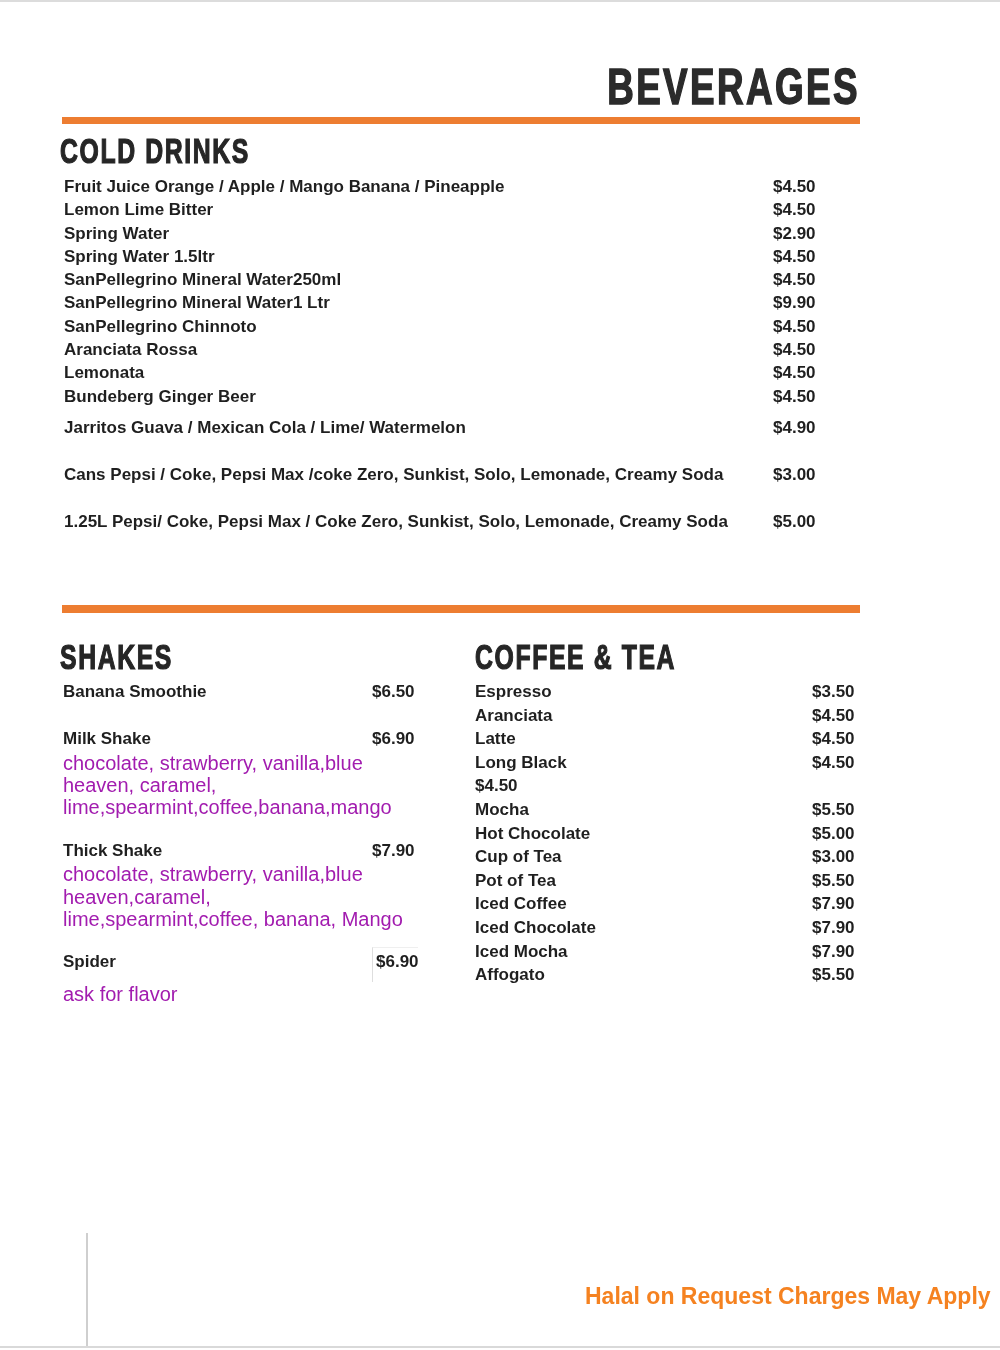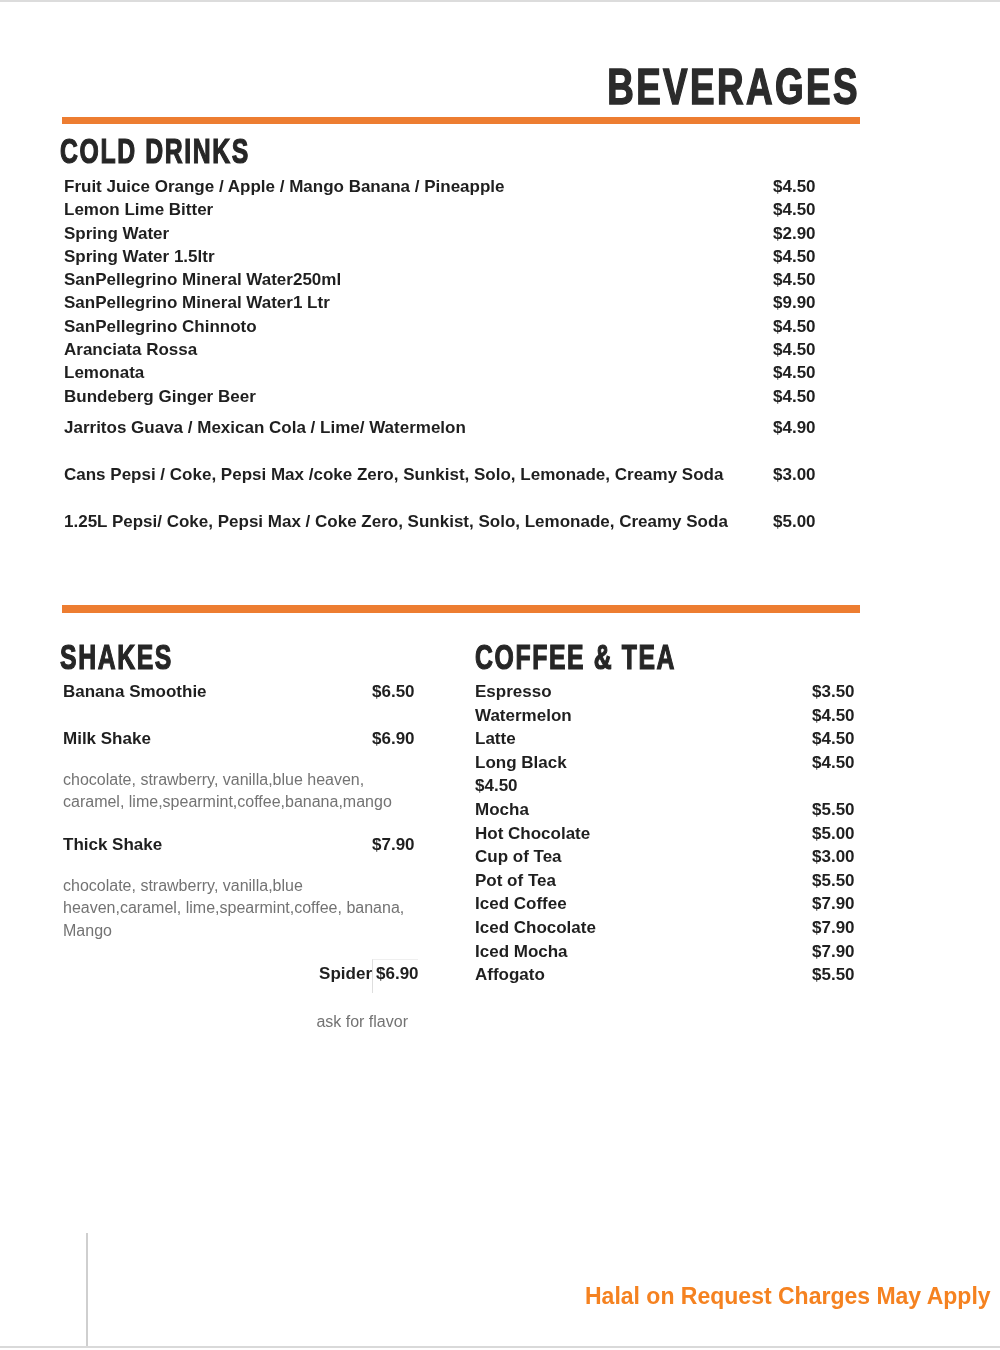--- a/index.html
+++ b/index.html
@@ -42,22 +42,22 @@
   .cold-list { left: 64px; top: 175px; width: 755px; }
   .coffee-list { left: 475px; top: 680px; width: 383px; }
   .shakes-list { left: 63px; top: 680px; width: 355px; }
 
   .row { display: flex; line-height: 23.3px; font-size: 17px; font-weight: 700; color: #1f1f1f; }
   .coffee-list .row { line-height: 23.6px; }
   .row .name { flex: 1; white-space: nowrap; }
   .row .price { width: 46px; white-space: nowrap; }
 
   .block .desc {
-    font-size: 16px; font-weight: 400; color: #737373;
-    line-height: 22.4px; width: 345px; margin-top: 18px;
+    font-size: 20px; font-weight: 400; color: #a21caf;
+    line-height: 22.4px; width: 345px; margin-top: 1px;
   }
   .block.boxed .price {
     border-left: 1px solid #dedede;
     border-top: 1px solid #efefef;
     padding: 2px 0 8px 3px; width: 42px; margin-top: -3px;
   }
 
   .footer-note {
     position: absolute; left: 585px; top: 1283px;
     font-size: 23px; font-weight: 700; color: #F58220;
@@ -165,39 +165,39 @@
       </div>
 
       <div class="block" style="margin-top: 20px;">
         <div class="row">
           <span class="name">Thick Shake</span>
           <span class="price">$7.90</span>
         </div>
         <div class="desc optional">chocolate, strawberry, vanilla,blue heaven,caramel, lime,spearmint,coffee, banana, Mango</div>
       </div>
 
-      <div class="block boxed" style="margin-top: 20px; text-align: right;">
+      <div class="block boxed" style="margin-top: 20px;">
         <div class="row">
           <span class="name">Spider</span>
           <span class="price">$6.90</span>
         </div>
         <div class="desc optional">ask for flavor</div>
       </div>
     </div>
 
   <h2 class="sec coffee-heading">COFFEE &amp; TEA</h2>
   <div class="list coffee-list">
 
       <div class="row">
         <span class="name">Espresso</span>
         <span class="price">$3.50</span>
       </div>
 
       <div class="row">
-        <span class="name">Watermelon</span>
+        <span class="name">Aranciata</span>
         <span class="price">$4.50</span>
       </div>
 
       <div class="row">
         <span class="name">Latte</span>
         <span class="price">$4.50</span>
       </div>
 
       <div class="row">
         <span class="name">Long Black</span>

